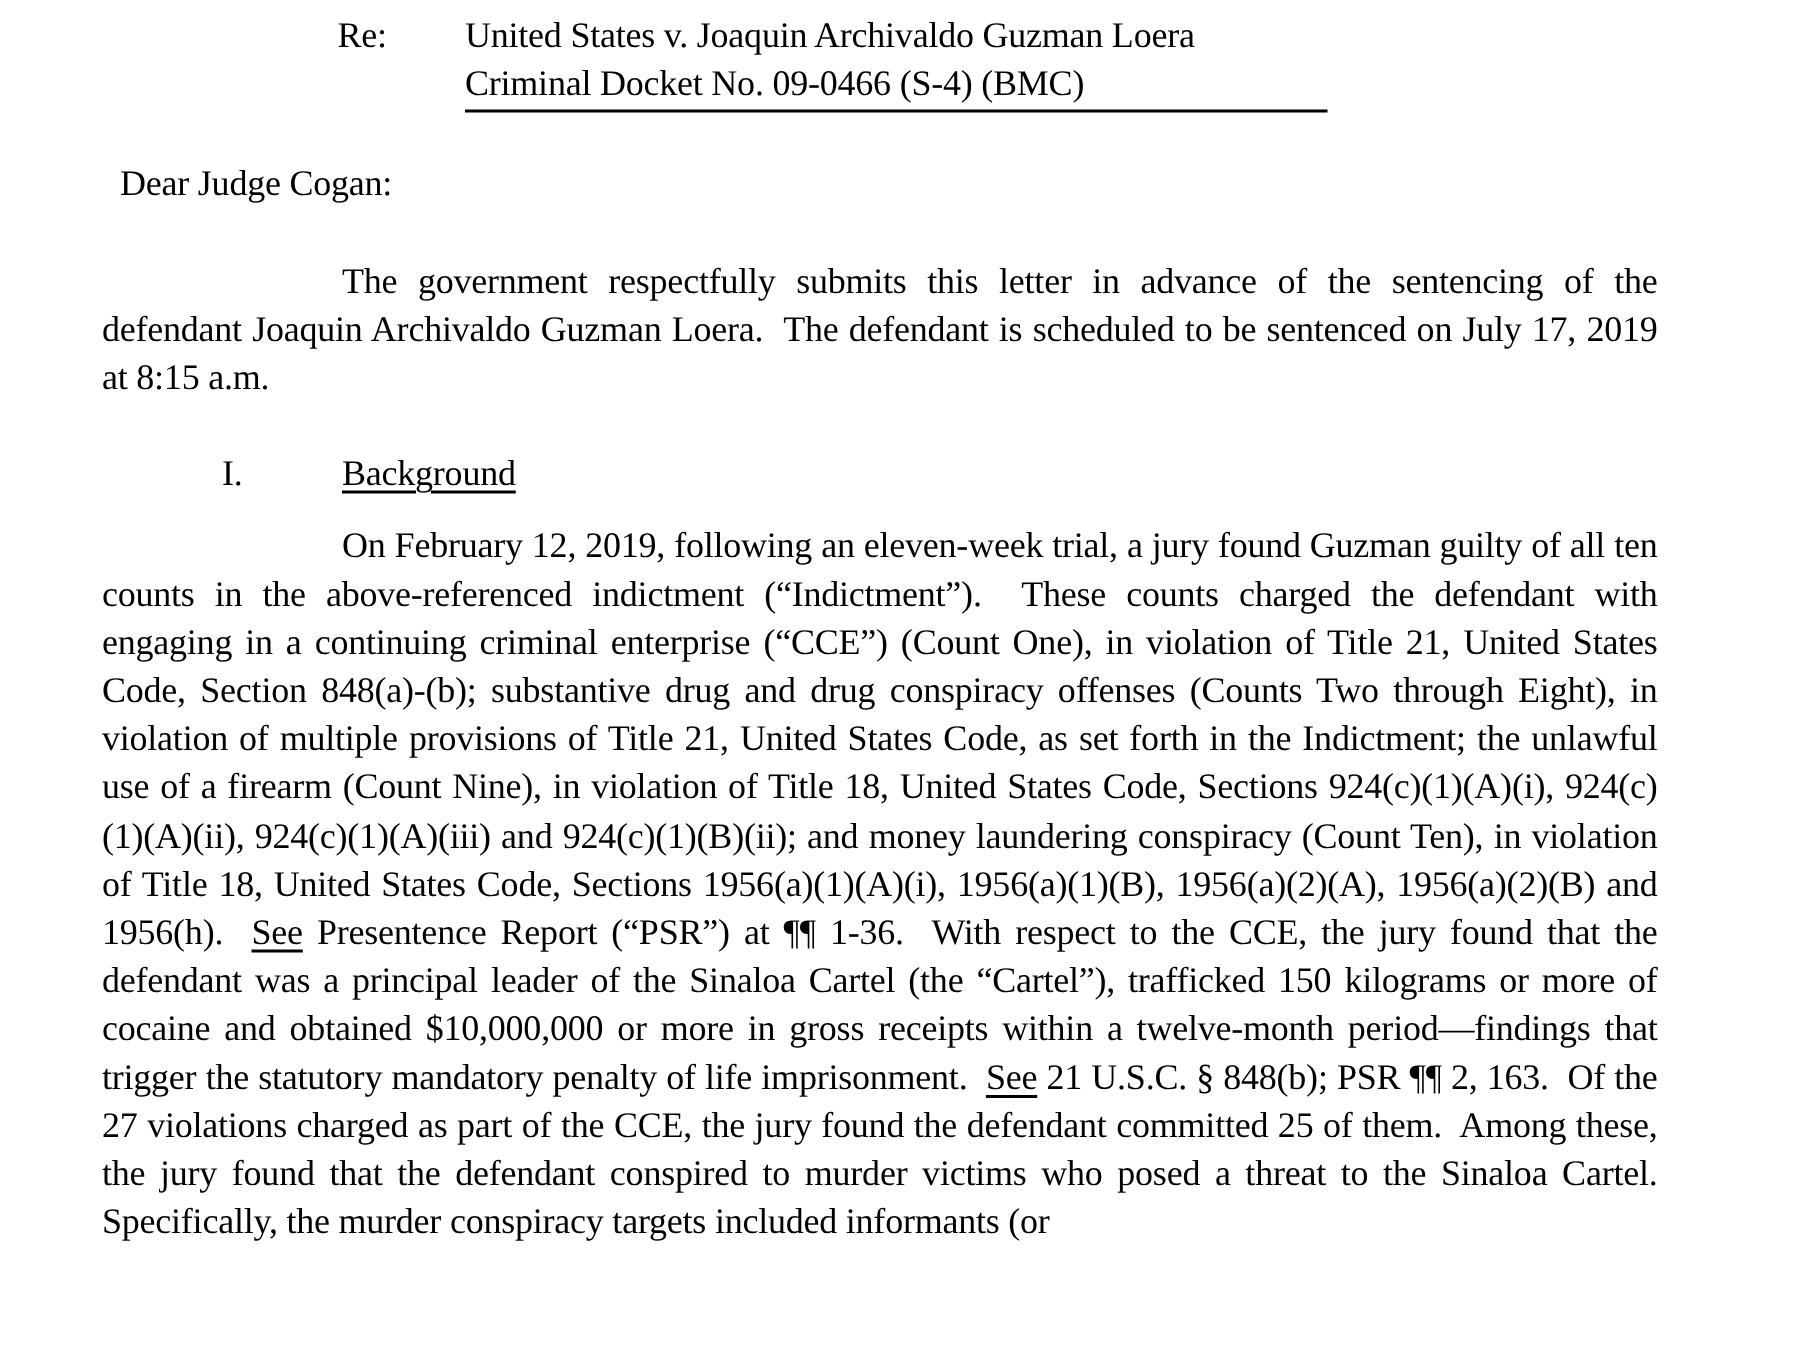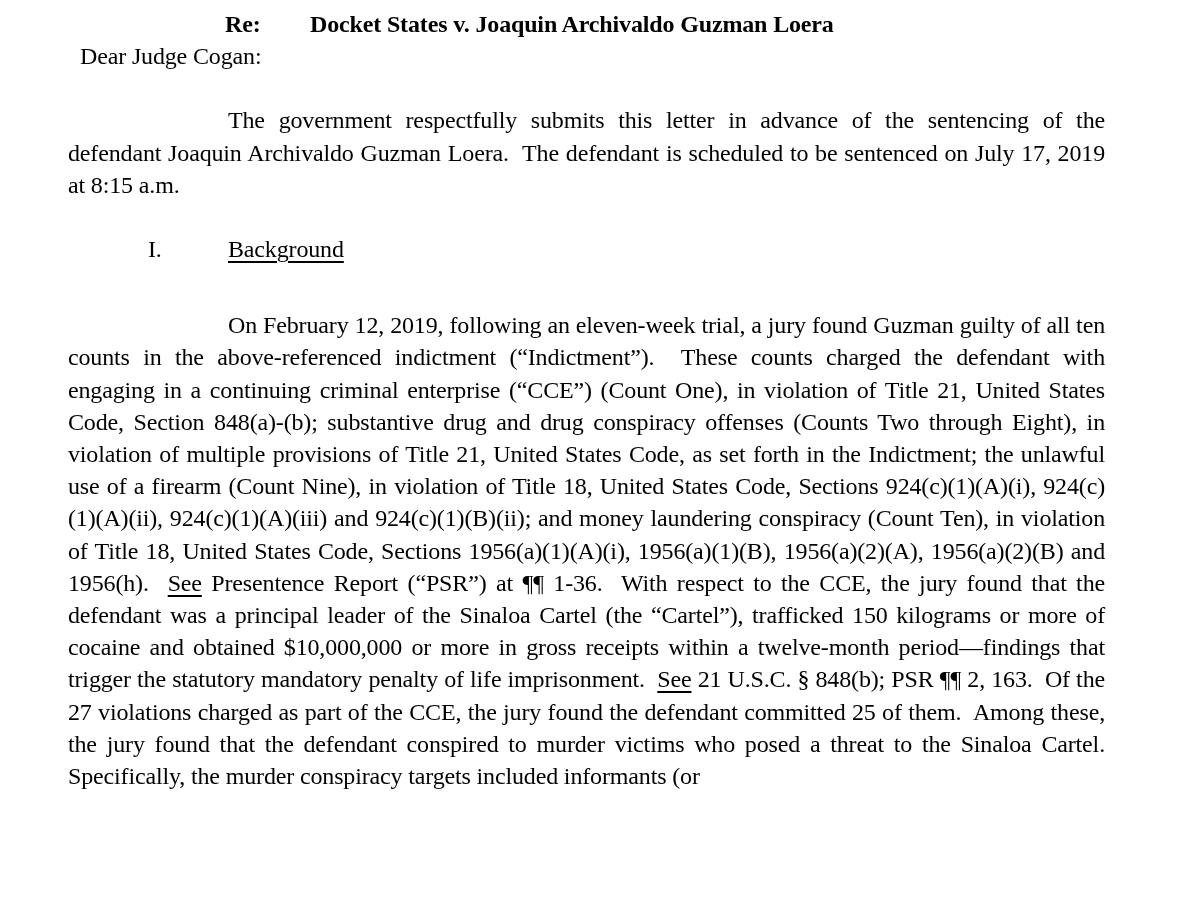--- a/index.html
+++ b/index.html
@@ -19,21 +19,21 @@
   }
   .page {
     box-sizing: border-box;
     width: 1200px;
     height: 900px;
     padding: 8px 95px 0 68px;
   }
   .re-block {
     display: flex;
     margin-left: 157px;
-    font-weight: bold;
+    margin-bottom: 32px;
   }
   .re-label {
     flex: none;
     width: 85px;
   }
   .re-lines {
     flex: none;
   }
   .docket-underline {
     display: inline-block;
@@ -44,41 +44,44 @@
   .salutation {
     margin: 0 0 32px 12px;
   }
   .para {
     margin: 0 0 32px 0;
     text-align: justify;
     text-indent: 160px;
     white-space: pre-wrap;
   }
   .section-heading {
-    margin: 0 0 44px 80px;
+    margin: 0 0 16px 80px;
   }
   .section-number {
     display: inline-block;
     width: 80px;
   }
   .underlined, .u {
     text-decoration: underline;
     text-decoration-thickness: 2px;
     text-underline-offset: 4px;
   }
 </style>
 </head>
 <body style="background: rgb(255, 255, 255); color: rgb(0, 0, 0);">
 
 <div class="page">
 
   <div class="re-block">
     <span class="re-label">Re:</span>
     <div class="re-lines">
-      <div>Docket States v. Joaquin Archivaldo Guzman Loera</div>
+      <div>United States v. Joaquin Archivaldo Guzman Loera</div>
+      <div>
+        <span class="docket-underline">Criminal Docket No. 09-0466 (S-4) (BMC)</span>
+      </div>
     </div>
   </div>
 
   <p class="salutation">Dear Judge Cogan:</p>
 
   <p class="para">The government respectfully submits this letter in advance of the sentencing of the defendant Joaquin Archivaldo Guzman Loera.  The defendant is scheduled to be sentenced on July 17, 2019 at 8:15 a.m.</p>
 
   <div class="section-heading">
     <span class="section-number">I.</span><span class="underlined">Background</span>
   </div>

